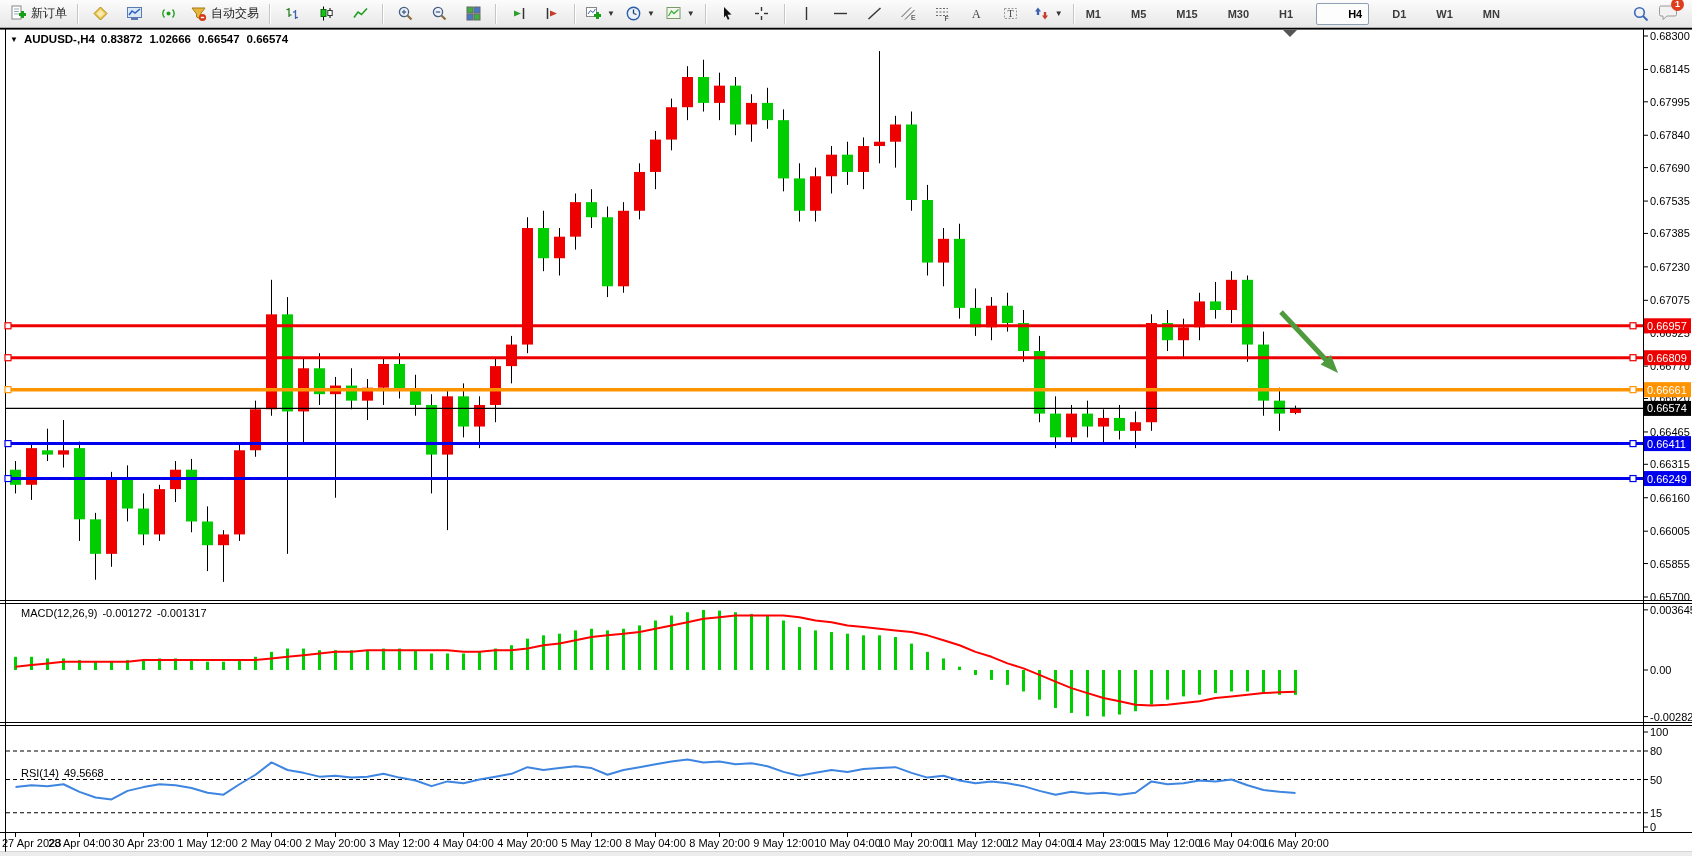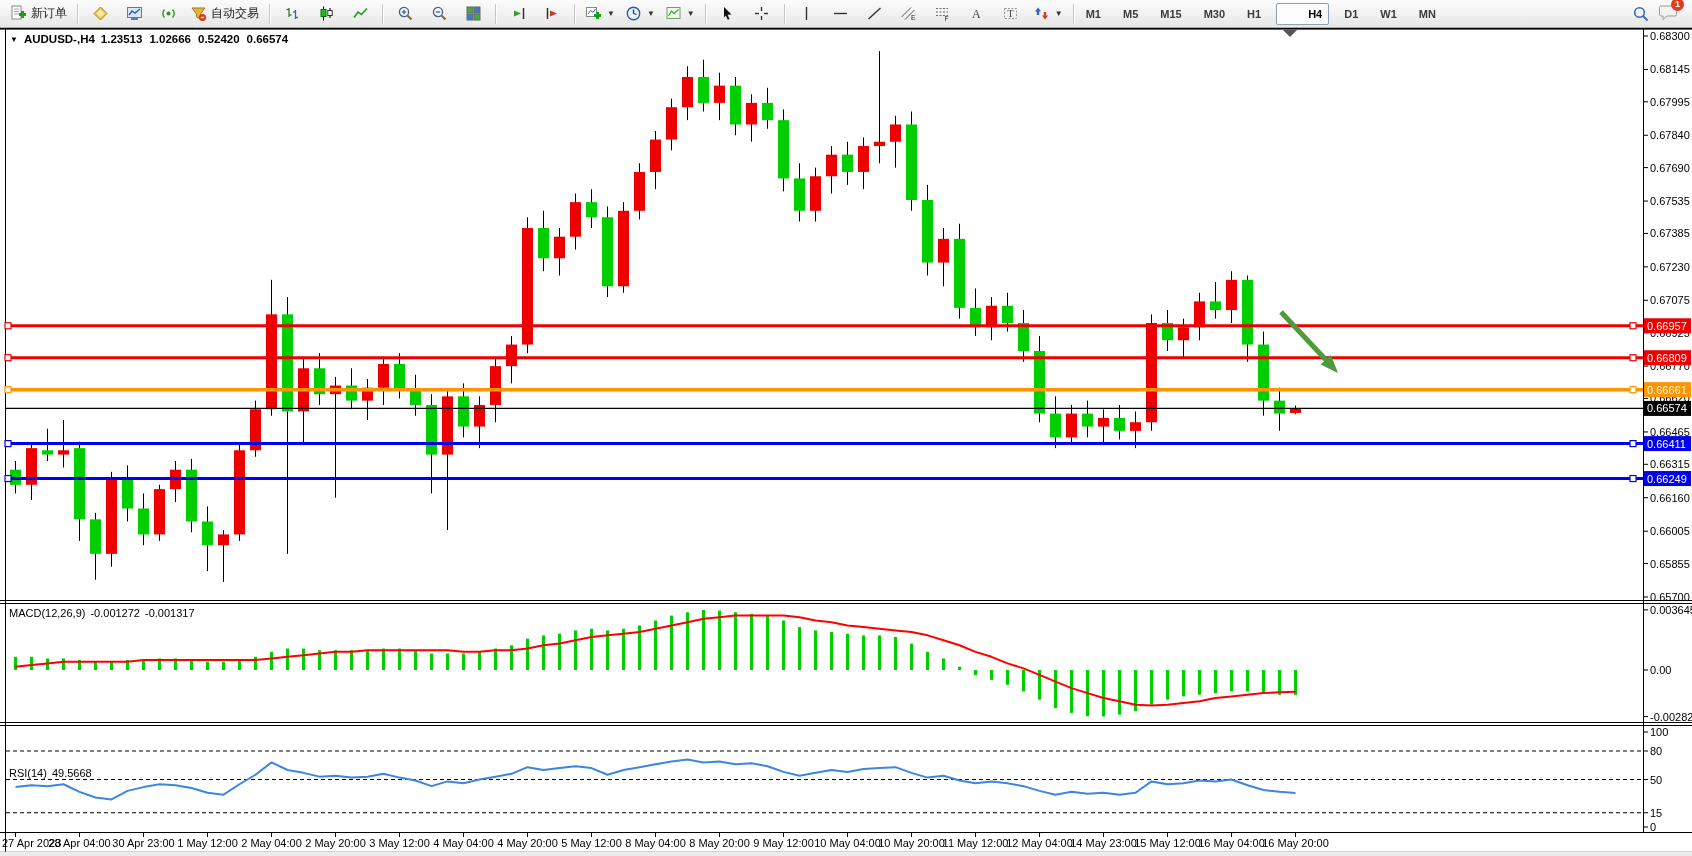--- a/index.html
+++ b/index.html
@@ -16,21 +16,21 @@
   .right-tools{margin-left:auto;display:flex;align-items:center;gap:8px;padding-right:10px;}
   .badge-red{position:absolute;top:-5px;right:-7px;background:#e03c1e;color:#fff;font-size:9px;font-weight:700;
              border-radius:50%;width:13px;height:13px;display:flex;align-items:center;justify-content:center;}
   .chat-wrap{position:relative;}
   
   .chart-window{position:absolute;left:0;top:28px;width:1692px;height:824px;background:#fff;}
   .chart-window svg{position:absolute;left:0;top:0;}
   .overlay{position:absolute;font-size:11.5px;color:#000;white-space:pre;z-index:3;}
   #title-line{left:10px;top:5px;font-weight:700;font-size:11.5px;display:flex;gap:6px;align-items:center;}
   #title-line .tri{font-size:8px;}
-  .pane-label{font-weight:400;font-size:11px;display:flex;gap:5px;}
+  .pane-label{font-weight:400;font-size:11px;display:flex;gap:5px;margin-left:12px;}
   #macd-label{left:9px;top:579px;}
   #rsi-label{left:9px;top:739px;}
 </style>
 </head>
 <body>
 
 <div class="toolbar">
   <div class="tbtn">
     <svg width="17" height="17">
         <rect x="2" y="1" width="9" height="13" fill="#fff" stroke="#888"></rect>
@@ -222,21 +222,21 @@
       </svg>
   </div>
   <div class="tbtn">
     <svg width="17" height="17">
         <polygon points="5,2.5 8,6.5 6.2,6.5 6.2,10 3.8,10 3.8,6.5 2,6.5" fill="#3a62b0"></polygon>
         <polygon points="12,14.5 15,10.5 13.2,10.5 13.2,7 10.8,7 10.8,10.5 9,10.5" fill="#c43c2a"></polygon>
       </svg>
     <span class="caret">▼</span>
   </div>
   <div class="sep"></div>
-  <div id="tf-group" style="display:flex;align-items:center;gap:8px;">
+  <div id="tf-group" style="display:flex;align-items:center;gap:16px;">
       <div class="tf">M1</div>
       <div class="tf">M5</div>
       <div class="tf">M15</div>
       <div class="tf">M30</div>
       <div class="tf">H1</div>
       <div class="tf active">H4</div>
       <div class="tf">D1</div>
       <div class="tf">W1</div>
       <div class="tf">MN</div>
     </div>
@@ -651,23 +651,23 @@
         <line x1="1231.5" y1="804" x2="1231.5" y2="809" stroke="#000"></line>
         <text x="1231.5" y="819" font-size="11" font-family="Liberation Sans, sans-serif" fill="#000" text-anchor="middle">16 May 04:00</text>
         <line x1="1295.5" y1="804" x2="1295.5" y2="809" stroke="#000"></line>
         <text x="1295.5" y="819" font-size="11" font-family="Liberation Sans, sans-serif" fill="#000" text-anchor="middle">16 May 20:00</text>
       </g>
     </svg>
   <div class="overlay" id="title-line">
     <span class="tri">▼</span>
     <span>AUDUSD-,H4</span>
     <span style="font-weight:700;display:flex;gap:7px;">
-      <span>1.23513</span>
+      <span>0.83872</span>
       <span>1.02666</span>
-      <span>0.52420</span>
+      <span>0.66547</span>
       <span>0.66574</span>
     </span>
   </div>
   <div class="overlay pane-label" id="macd-label">
     <span>MACD(12,26,9)</span>
     <span>-0.001272</span>
     <span>-0.001317</span>
   </div>
   <div class="overlay pane-label" id="rsi-label">
     <span>RSI(14)</span>

